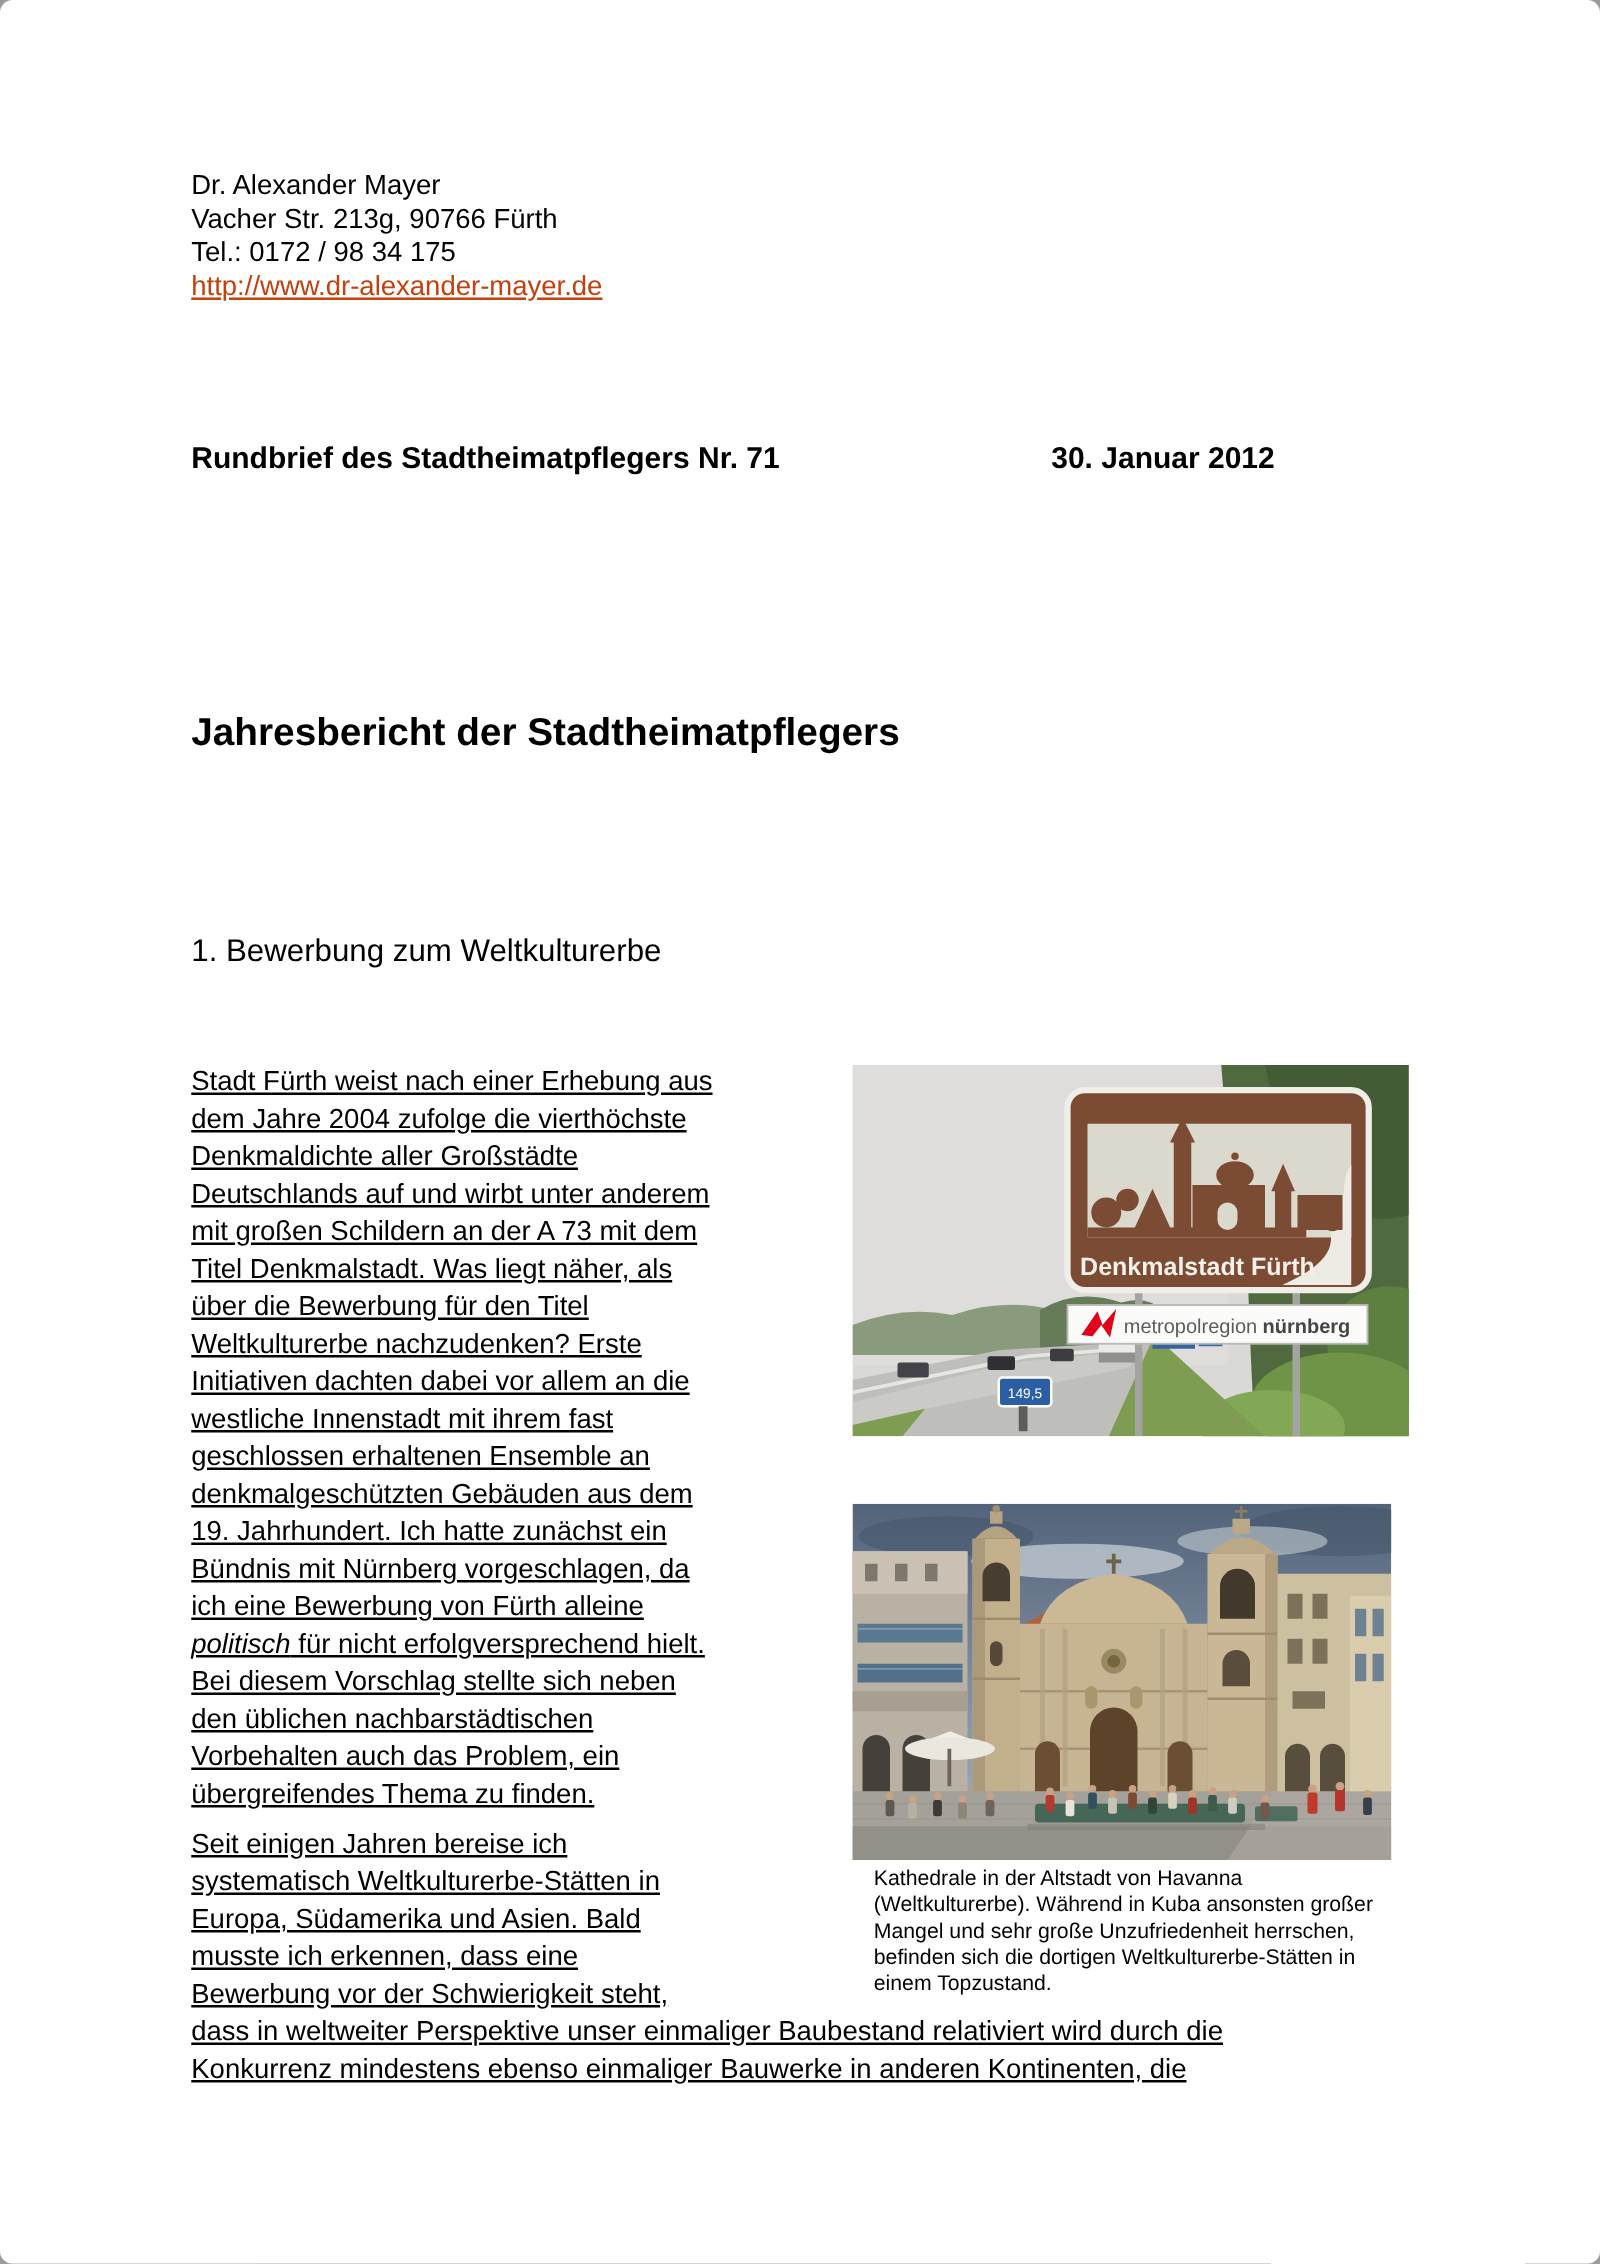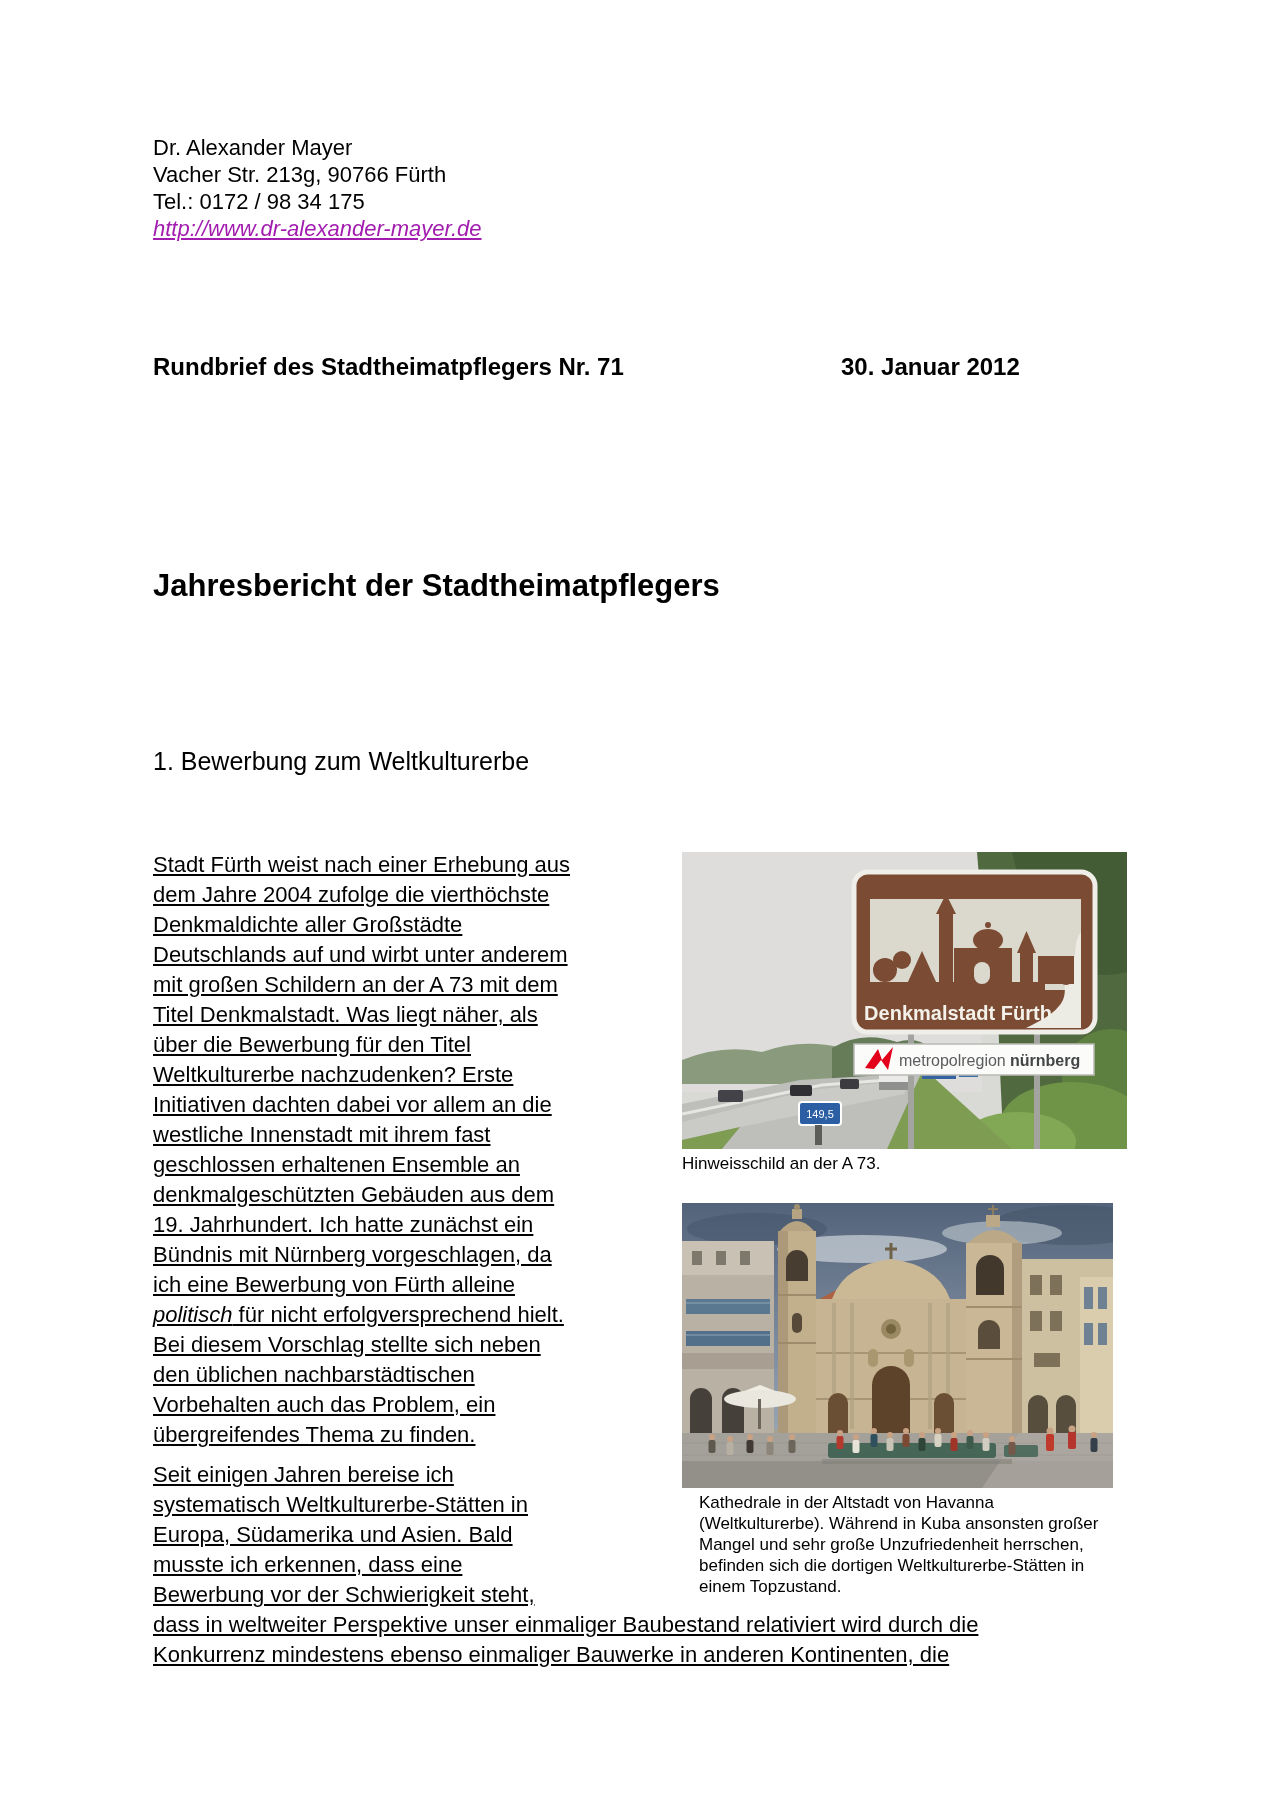--- a/index.html
+++ b/index.html
@@ -1,24 +1,24 @@
 <!DOCTYPE html>
 <html lang="de"><head>
 <meta charset="utf-8">
 <style>
   html,body{margin:0;padding:0;background:#9a9a9a;}
   .page{
     position:relative;width:1280px;height:1811px;margin:0 auto;
     background:#ffffff;overflow:hidden;
-    font-family:"Liberation Sans",sans-serif;color:#000;
+    font-family:"Liberation Sans",sans-serif;color:#000;border-radius:10px;
   }
   .abs{position:absolute;}
   .header-block{left:153px;top:134px;font-size:22px;line-height:27px;}
   .header-block div{white-space:nowrap;}
-  a.site-link{color:#a21caf;text-decoration:underline;font-style:italic;}
+  a.site-link{color:#c2410c;text-decoration:underline;}
   .rundbrief-title{left:153px;top:353px;font-size:24px;font-weight:bold;white-space:nowrap;}
   .rundbrief-date{left:841px;top:353px;font-size:24px;font-weight:bold;white-space:nowrap;}
   .report-title{left:153px;top:568px;font-size:31px;font-weight:bold;white-space:nowrap;}
   .report-subtitle{left:153px;top:629px;font-size:22px;white-space:nowrap;}
   .section-heading{left:153px;top:747px;font-size:25px;font-weight:normal;white-space:nowrap;}
   .body-col{left:153px;top:850px;width:1000px;font-size:22px;line-height:30px;text-decoration:underline;}
   .body-col p{margin:0;white-space:pre-line;}
   .body-col p.p2{margin-top:10px;}
   .body-col .it{font-style:italic;}
   .photo{display:block;}
@@ -133,21 +133,20 @@
       <text x="276" y="168" text-anchor="middle" font-weight="bold" font-size="20" fill="#f3f1ea">Denkmalstadt Fürth</text>
     </g>
 
     <g>
       <rect x="172" y="192" width="240" height="31" fill="#fbfbf9" stroke="#b9b9b5" stroke-width="1.5"></rect>
       <path d="M183,216 L196,197 L200,208 L211,195 L206,218 L199,208 L192,217 Z" fill="#e2001a"></path>
       <text x="217" y="214" font-size="16" fill="#5a5c5e">metropolregion</text>
       <text x="328" y="214" font-size="16" font-weight="bold" fill="#434547">nürnberg</text>
     </g>
   </svg>
-  <div class="abs fig-cap1">Hinweisschild an der A 73.</div>
 
   <svg class="abs photo" style="left:682px;top:1203px;" width="431" height="285" viewBox="0 0 431 285" role="img">
     <defs>
       <linearGradient id="sky2" x1="0" y1="0" x2="0" y2="1">
         <stop offset="0" stop-color="#53637a"></stop>
         <stop offset="0.6" stop-color="#8694a6"></stop>
         <stop offset="1" stop-color="#aab4bd"></stop>
       </linearGradient>
     </defs>
     <rect width="431" height="285" fill="url(#sky2)"></rect>

